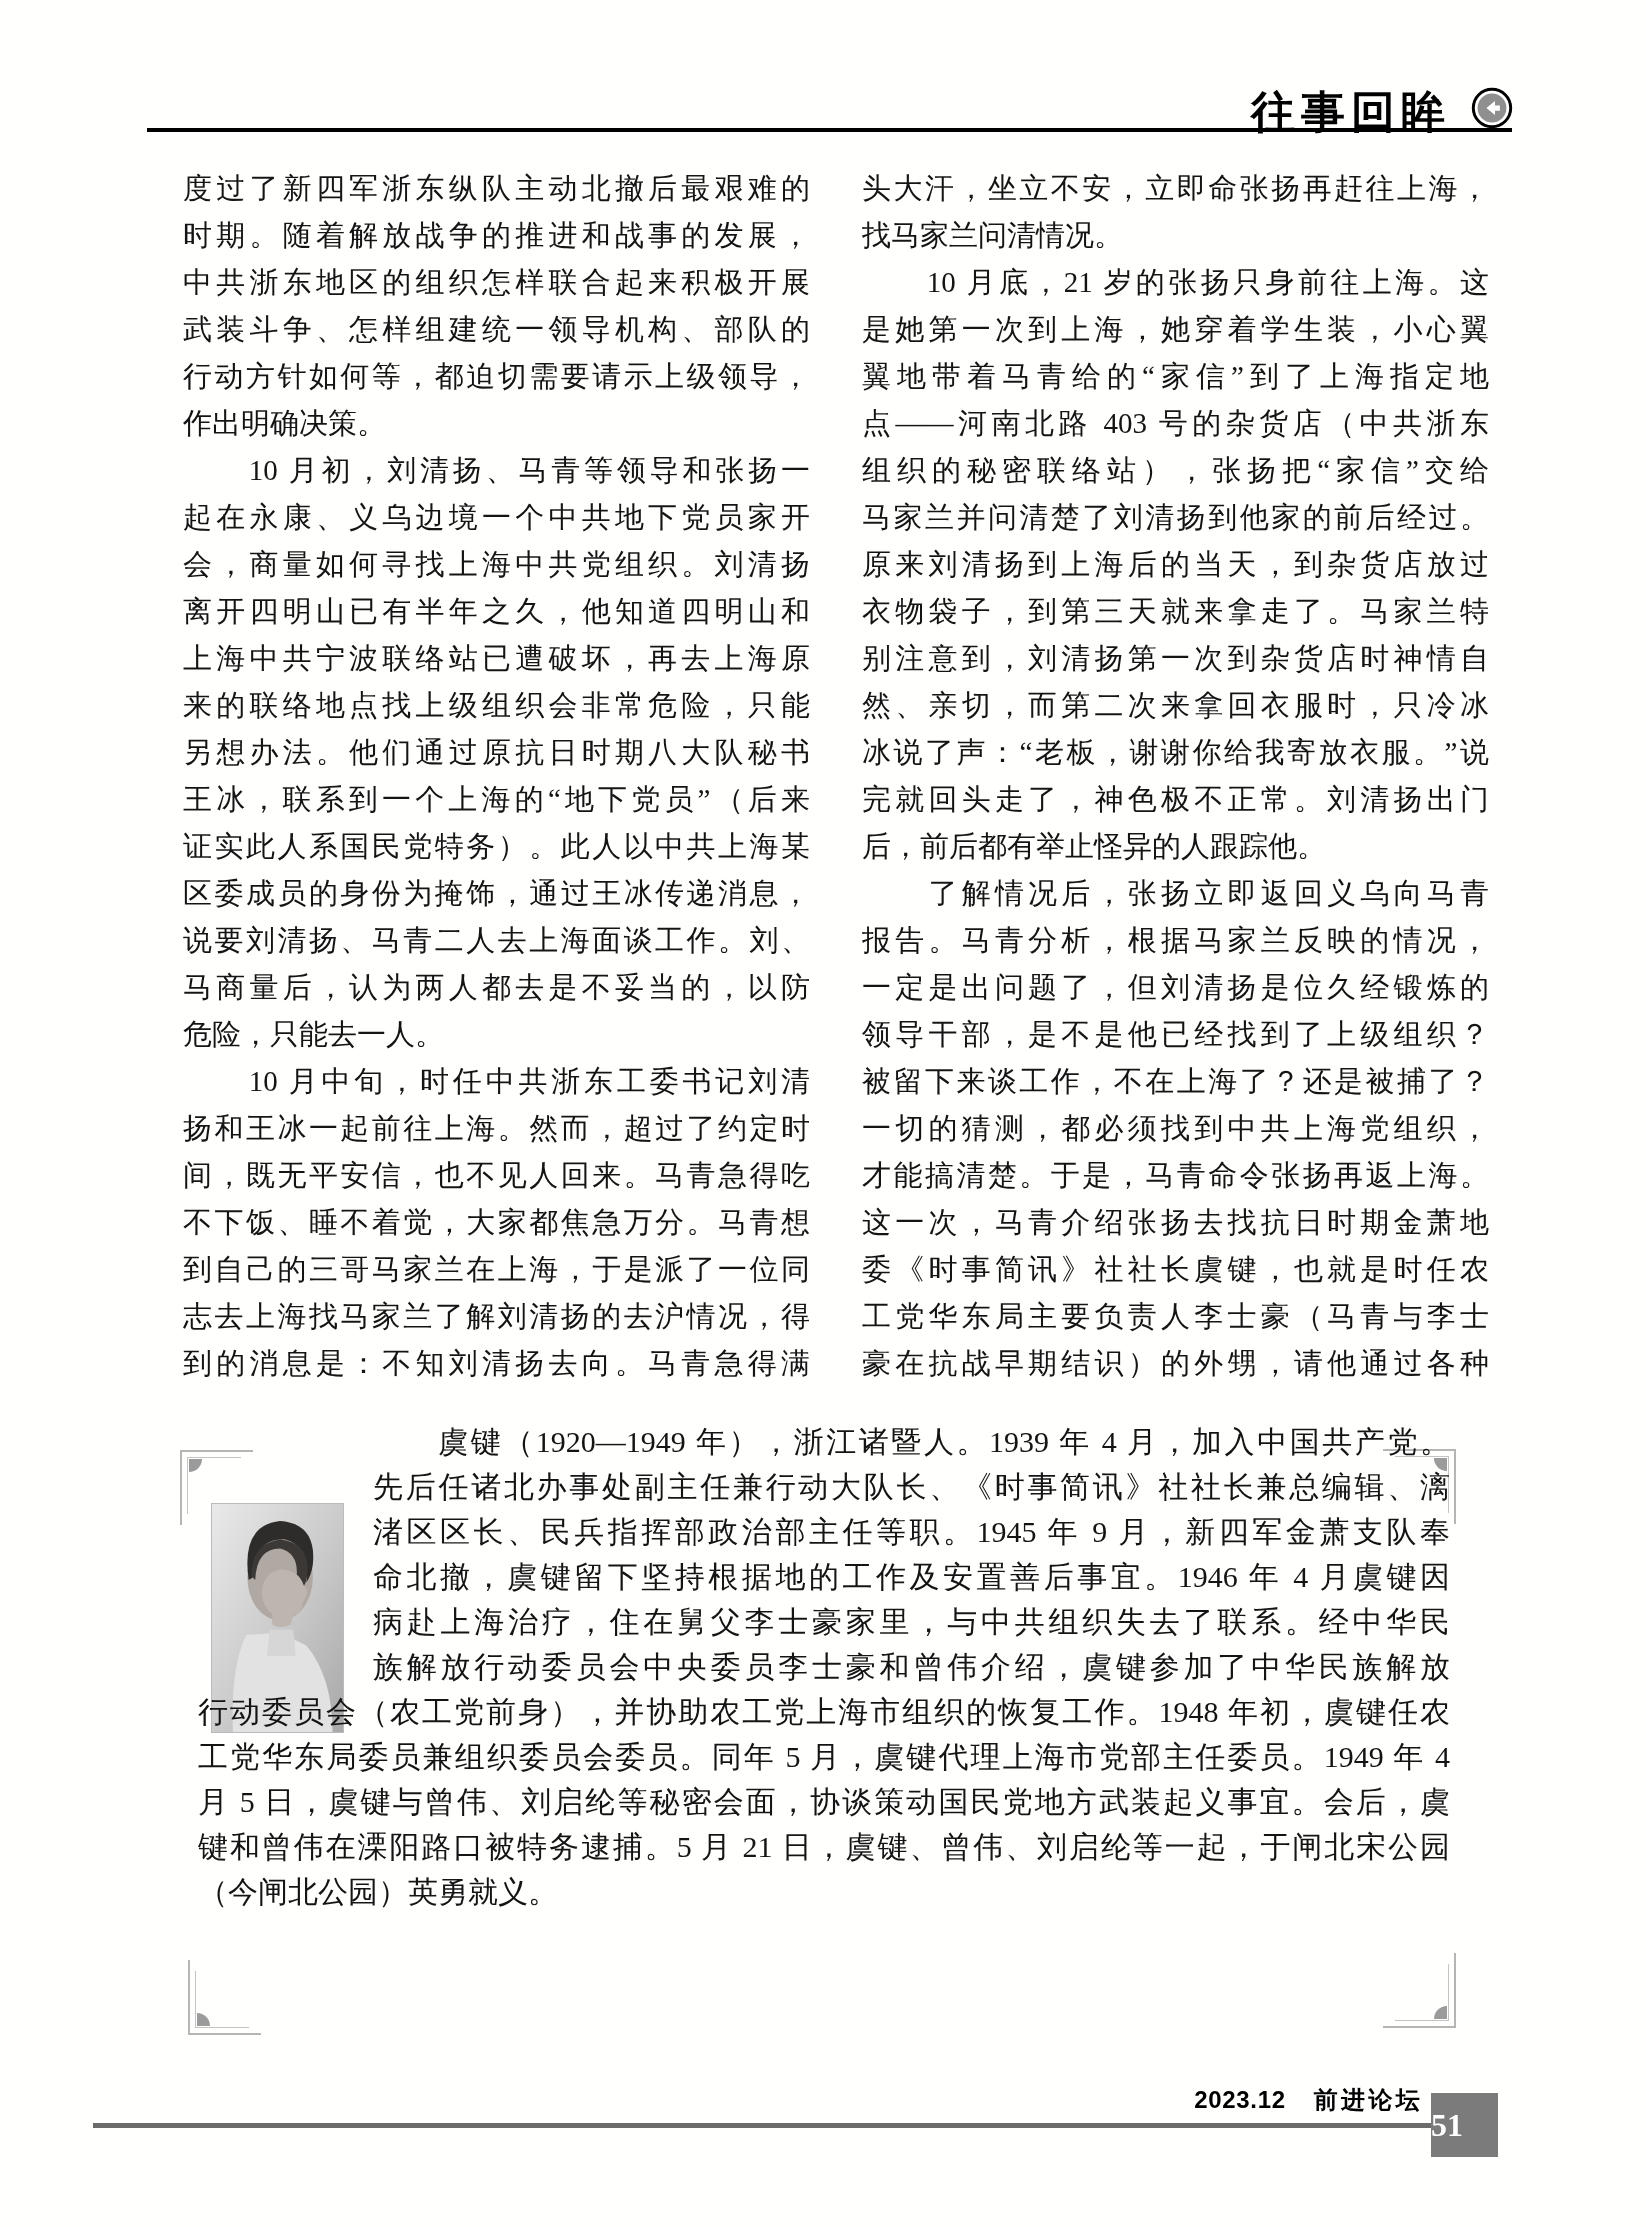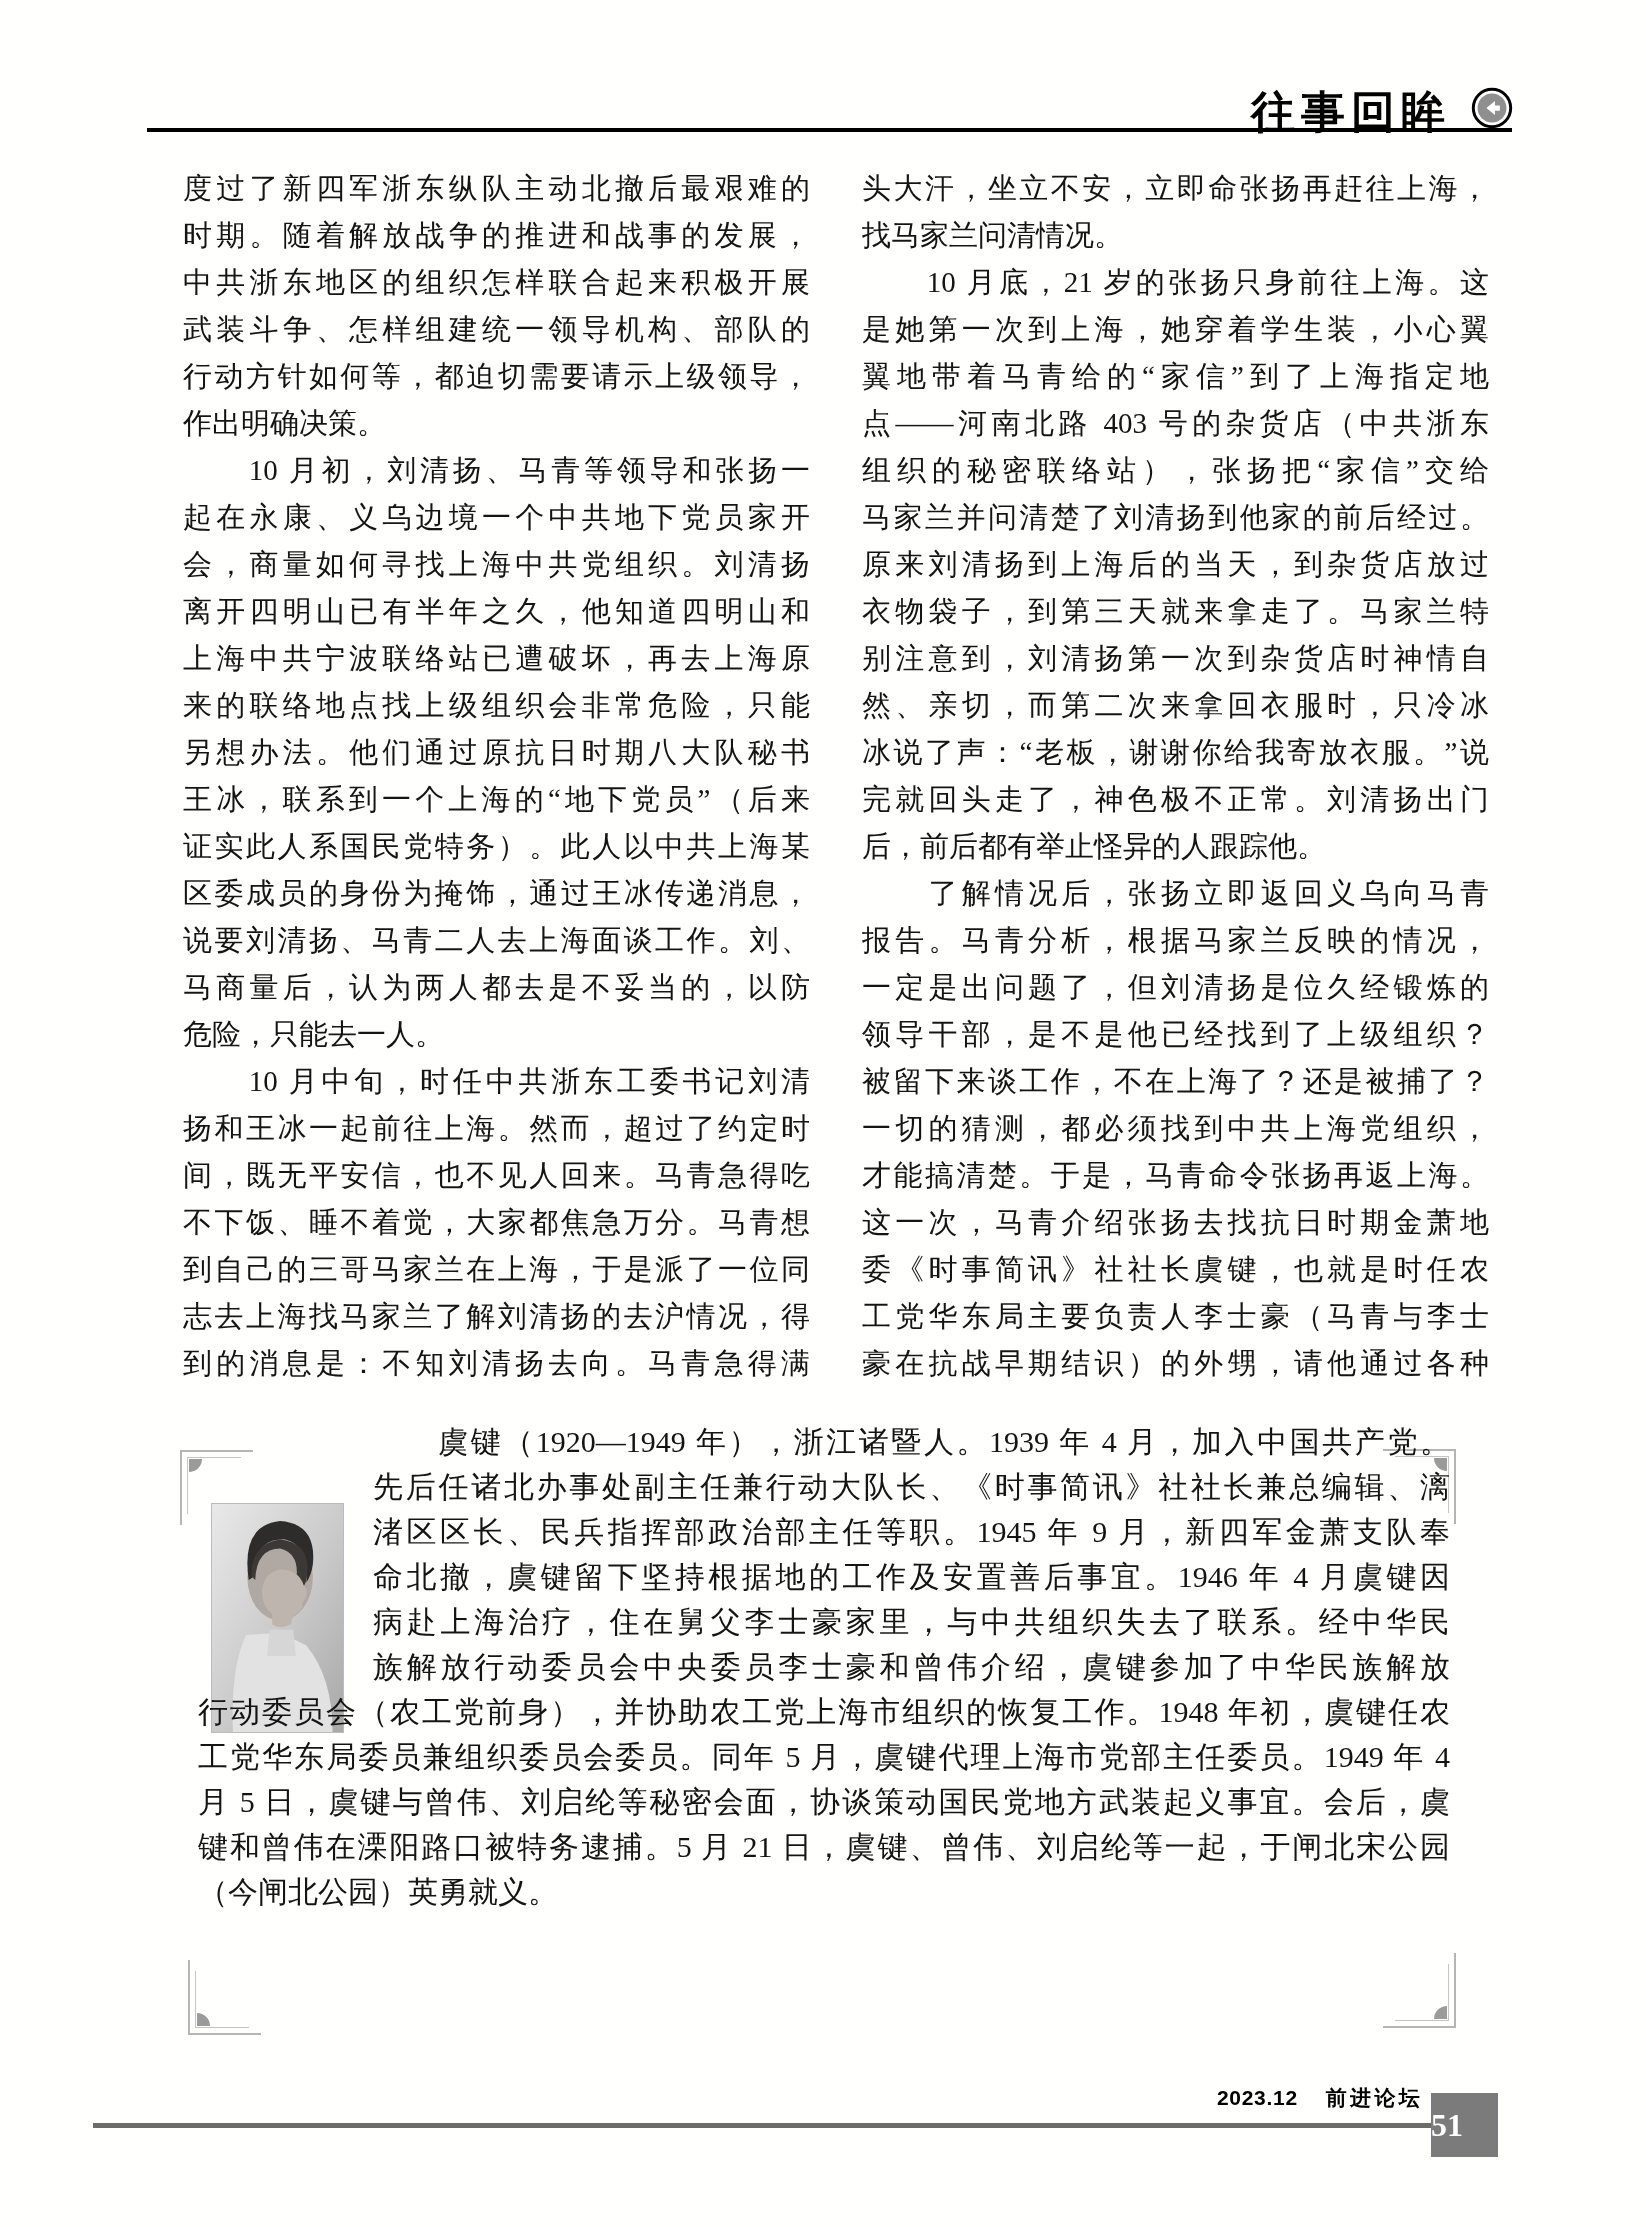--- a/index.html
+++ b/index.html
@@ -71,21 +71,21 @@
   .corner-br .l2{right:6.6px;bottom:6.6px;width:53px;height:56px;border-right:1.3px solid #c4c4c4;border-bottom:1.3px solid #c4c4c4;}
   .corner-br .q{position:absolute;right:8.6px;bottom:8.6px;width:13.2px;height:13.2px;background:#9b9b9b;border-radius:100% 0 0 0;}
 
   
   .footer-rule{
     position:absolute;left:93px;top:2123px;width:1338px;height:4.6px;background:#6b6b6b;
   }
   .footer-text{
     position:absolute;right:224px;top:2084px;
     font-family:"Liberation Sans","DejaVu Sans",sans-serif;
-    font-size:21px;font-weight:bold;color:#000;white-space:nowrap;
+    font-size:24px;font-weight:bold;color:#000;white-space:nowrap;
   }
   .footer-text .issue{letter-spacing:0.7px;}
   .footer-text .journal{margin-left:28px;letter-spacing:3.3px;}
   .page-badge{
     position:absolute;left:1431px;top:2093px;width:67px;height:64px;
     background:#7b7b7b;color:#ffffff;
     display:flex;align-items:center;justify-content:flex-start;
     font-family:"Liberation Serif","DejaVu Serif",serif;
     font-size:32px;font-weight:bold;
   }

